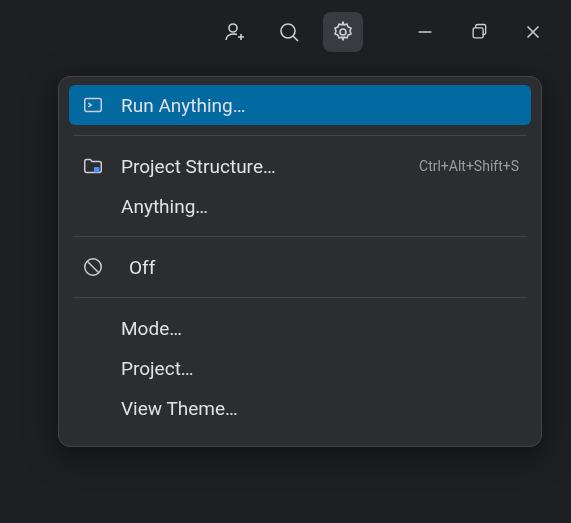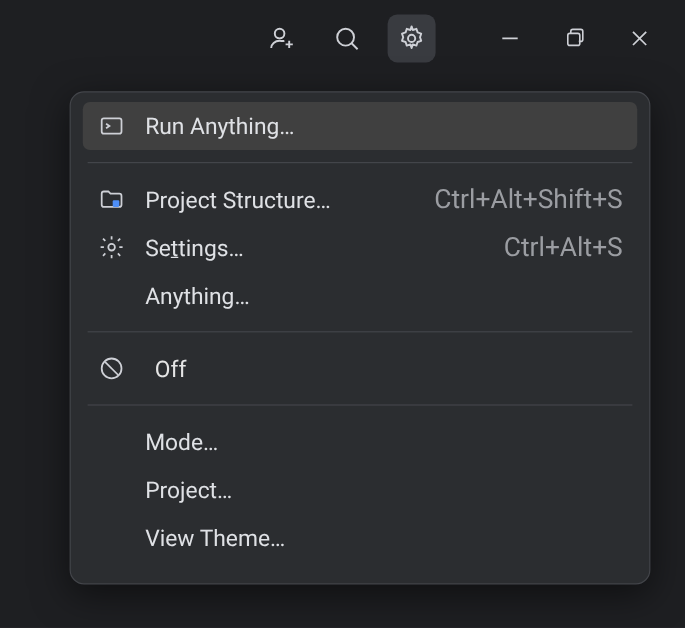--- a/index.html
+++ b/index.html
@@ -41,31 +41,31 @@
     }
     .menu-item {
       display: flex;
       align-items: center;
       padding: 7px 12px;
       border-radius: 6px;
       font-size: 19px;
       cursor: pointer;
       min-height: 40px;
     }
-    .menu-item.selected { background: #404040; }
+    .menu-item.selected { background: #0369a1; }
     .menu-icon {
       width: 24px; height: 24px;
       margin-right: 16px;
       display: flex; align-items: center; justify-content: center;
       flex-shrink: 0;
     }
     .menu-icon-spacer { width: 24px; margin-right: 16px; flex-shrink: 0;}
     .menu-label { flex: 0 0 auto; color: #dfe1e5; }
     .menu-status { color: #e5e5e5; margin-left: 8px; }
-    .menu-shortcut { margin-left: auto; color: #9b9da2; font-size: 22px; }
+    .menu-shortcut { margin-left: auto; color: #9b9da2; font-size: 14px; }
     .menu-separator {
       height: 1px;
       background: #43454a;
       margin: 10px 4px;
     }
     .underline-letter { text-decoration: underline; }
   </style>
 </head>
 <body>
 
@@ -126,30 +126,20 @@
     <span class="menu-icon">
       <svg width="22" height="22" viewBox="0 0 24 24">
         <path d="M3 7a2 2 0 0 1 2-2h4l2 2h8a2 2 0 0 1 2 2v8a2 2 0 0 1-2 2H5a2 2 0 0 1-2-2z" fill="none" stroke="#ced0d6" stroke-width="1.6"></path>
         <rect x="13" y="13" width="6" height="6" rx="1" fill="#4e8ef7"></rect>
       </svg>
     </span>
     <span class="menu-label">Project Structure…</span>
     <span class="menu-shortcut">Ctrl+Alt+Shift+S</span>
   </div>
 
-  <div class="menu-item">
-    <span class="menu-icon">
-      <svg class="icon" width="22" height="22" viewBox="0 0 24 24">
-        <circle cx="12" cy="12" r="3"></circle>
-        <path d="M12 2v3M12 19v3M4.2 4.2l2.1 2.1M17.7 17.7l2.1 2.1M2 12h3M19 12h3M4.2 19.8l2.1-2.1M17.7 6.3l2.1-2.1"></path>
-      </svg>
-    </span>
-    <span class="menu-label"><span>Se</span><span class="underline-letter">t</span><span>tings…</span></span>
-    <span class="menu-shortcut">Ctrl+Alt+S</span>
-  </div>
 
   <div class="menu-item">
     <span class="menu-icon-spacer"></span>
     <span class="menu-label">Anything…</span>
   </div>
 
   <div class="menu-separator"></div>
 
   <div class="menu-item">
     <span class="menu-icon">

